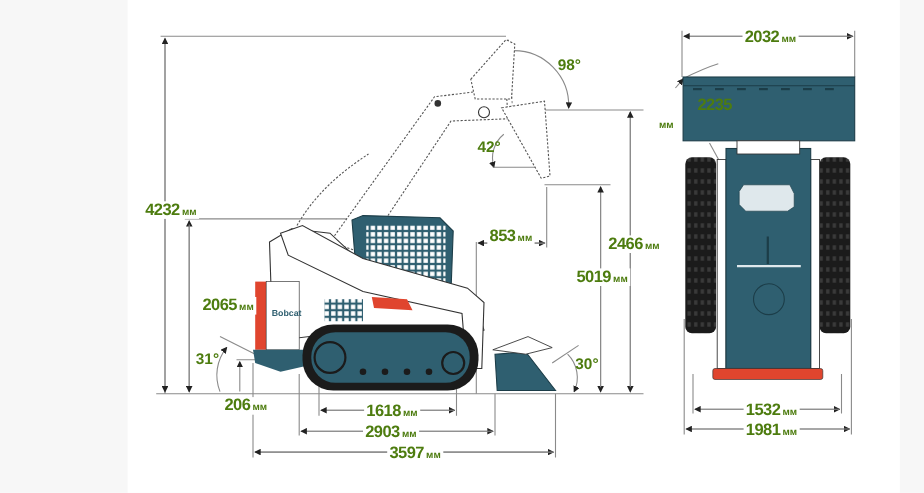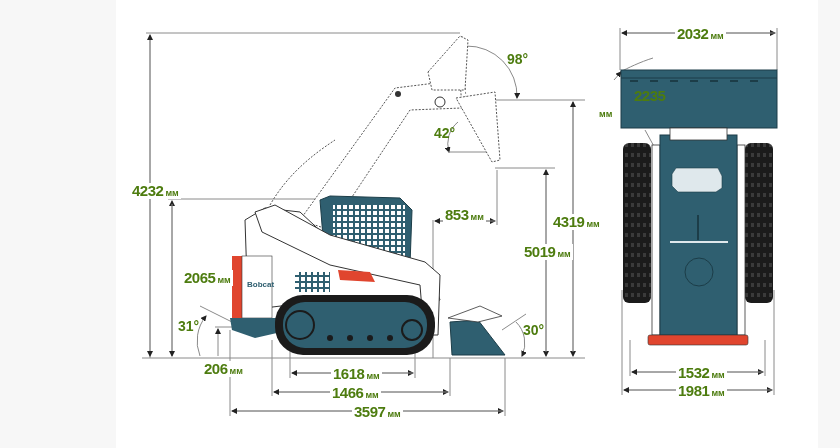--- a/index.html
+++ b/index.html
@@ -186,27 +186,27 @@
 <div class="lbl" style="left:202px;top:361px;">
   <span class="num">206</span><span class="unit">мм</span>
 </div>
 <div class="lbl" style="left:443px;top:207px;">
   <span class="num">853</span><span class="unit">мм</span>
 </div>
 <div class="lbl" style="left:522px;top:244px;">
   <span class="num">5019</span><span class="unit">мм</span>
 </div>
 <div class="lbl" style="left:551px;top:214px;">
-  <span class="num">4319</span><span class="unit">мм</span>
+  <span class="num">2466</span><span class="unit">мм</span>
 </div>
 <div class="lbl" style="left:331px;top:366px;">
   <span class="num">1618</span><span class="unit">мм</span>
 </div>
 <div class="lbl" style="left:330px;top:385px;">
-  <span class="num">1466</span><span class="unit">мм</span>
+  <span class="num">2903</span><span class="unit">мм</span>
 </div>
 <div class="lbl" style="left:352px;top:404px;">
   <span class="num">3597</span><span class="unit">мм</span>
 </div>
 
 <div class="ang" style="left:507px;top:52px;">98°</div>
 <div class="ang" style="left:434px;top:126px;">42°</div>
 <div class="ang" style="left:178px;top:319px;">31°</div>
 <div class="ang" style="left:523px;top:323px;">30°</div>
 

